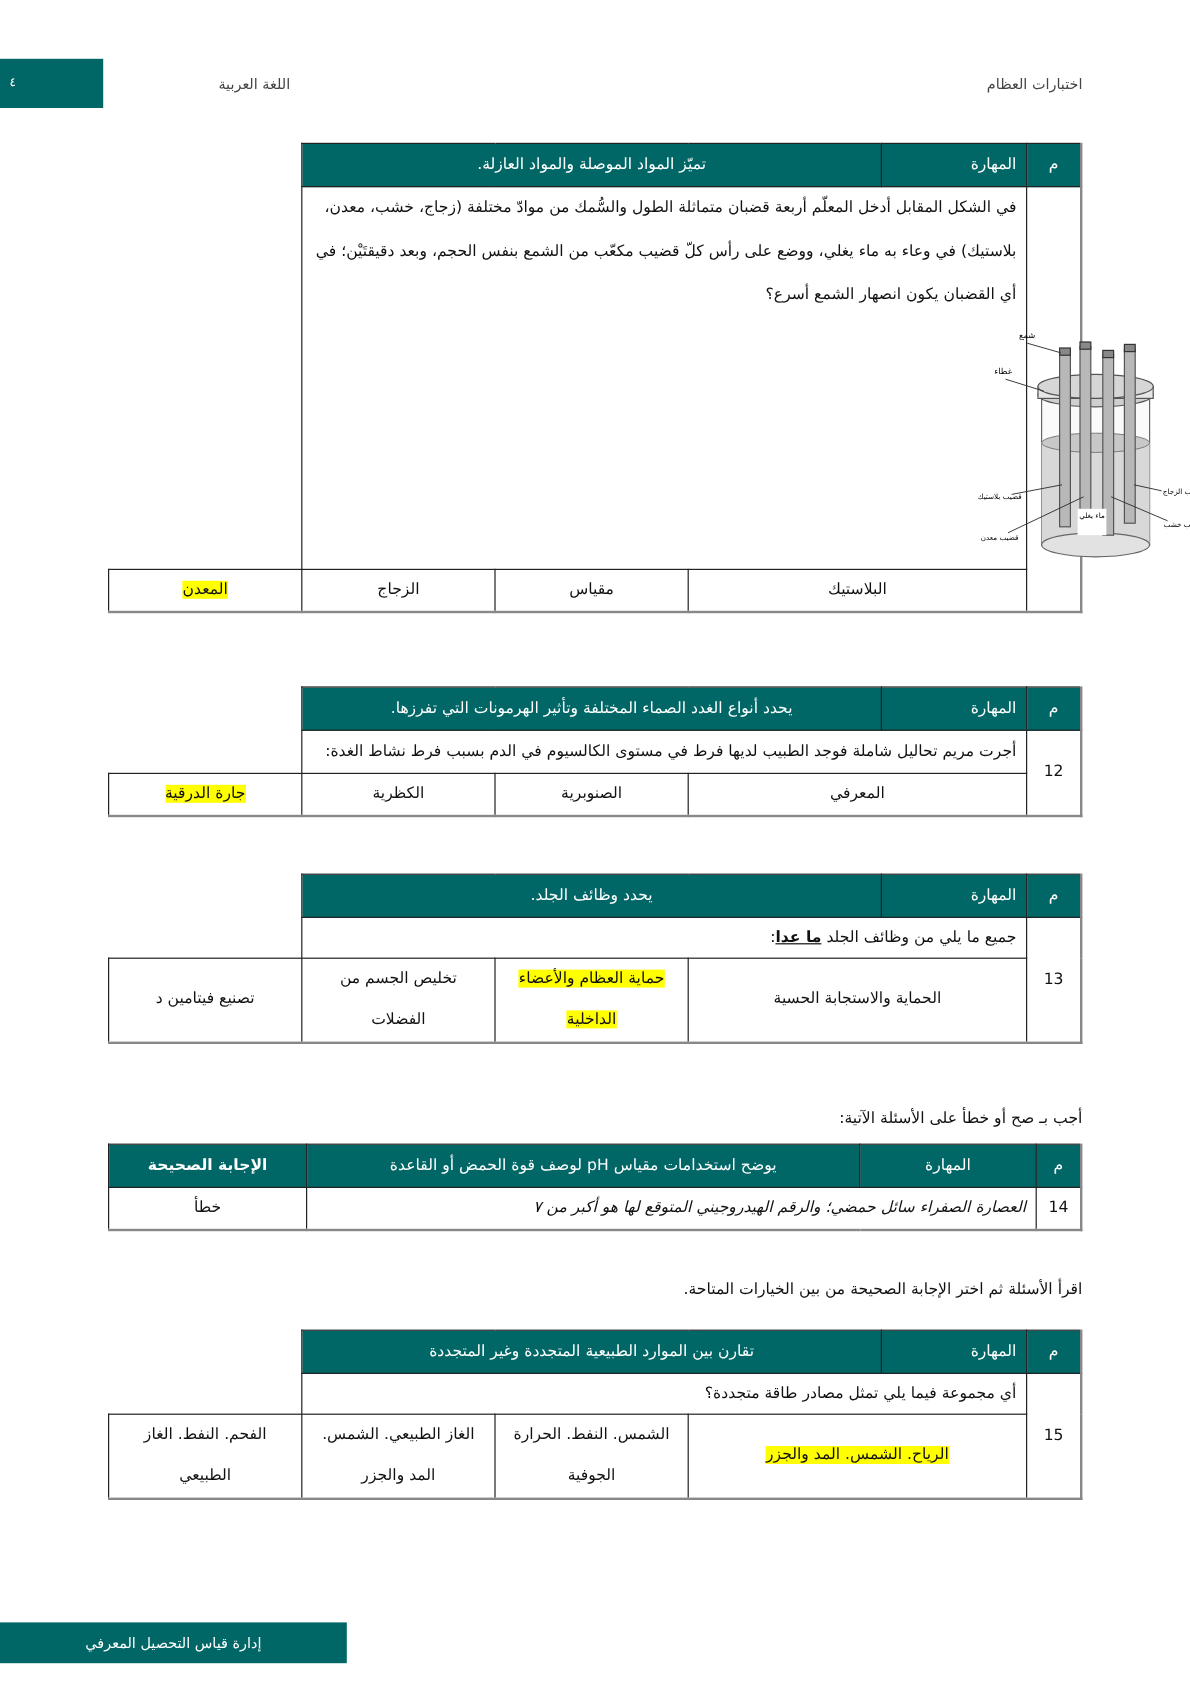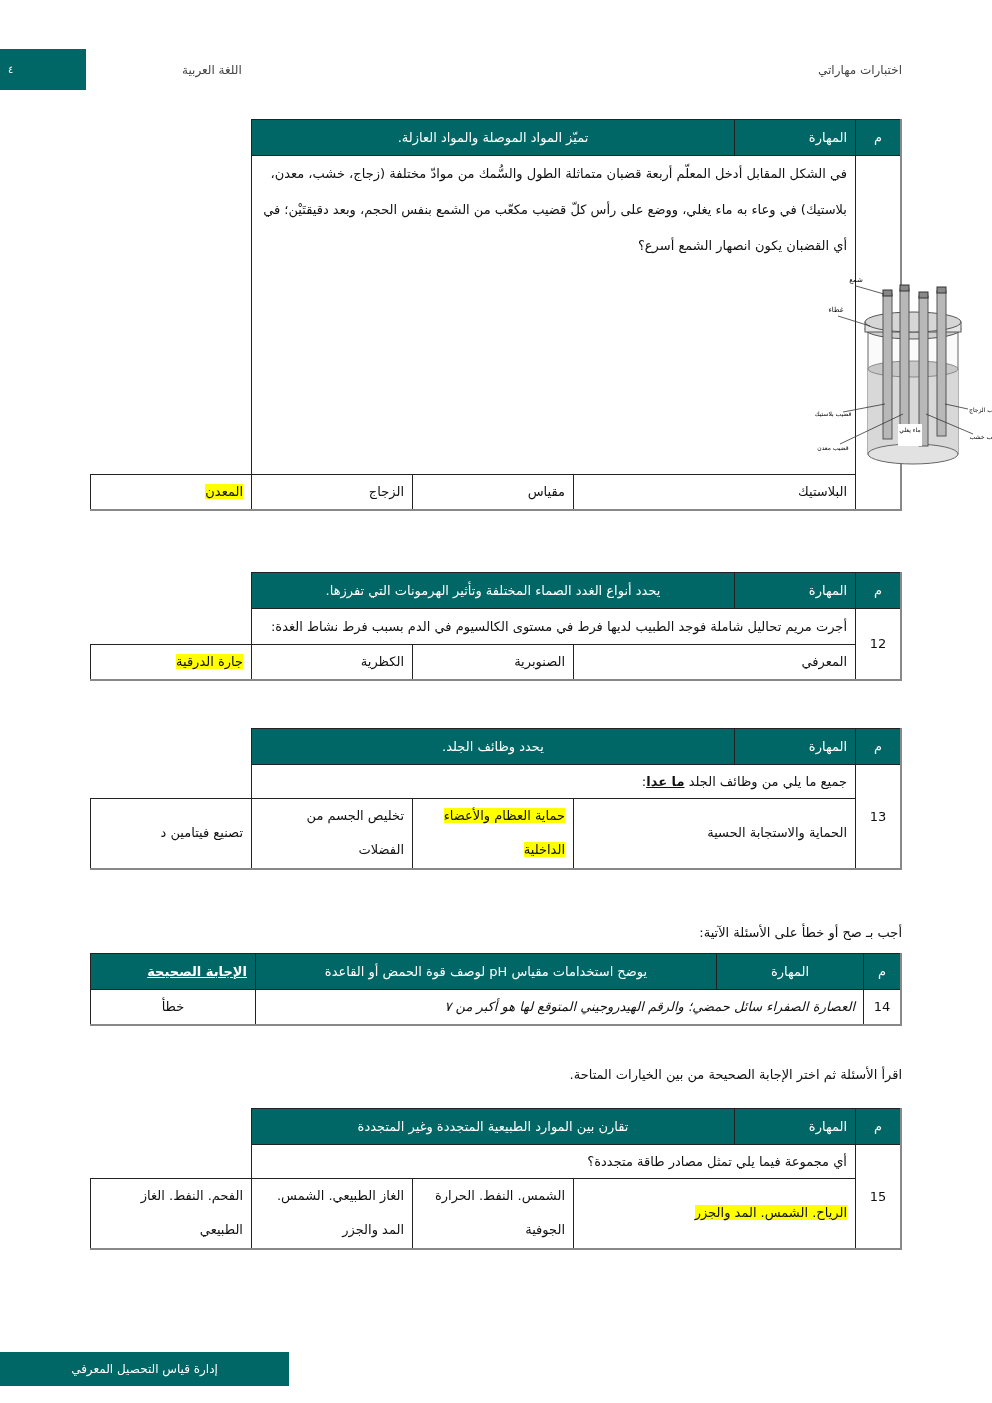--- a/index.html
+++ b/index.html
@@ -17,21 +17,21 @@
 
     table.q {
       position:absolute; left:90px; width:812px; border-collapse:collapse;
       direction:rtl; table-layout:fixed; font-size:13px;
     }
     table.q td { border:1px solid #222; padding:0 8px; vertical-align:middle; }
     table.q tr.h td { background:#006766; color:#fff; height:35px; font-size:13px; }
     table.q td.num { width:44px; text-align:center; padding:0; }
     table.q td.skill-lbl { width:104px; text-align:right; }
     table.q td.skill { text-align:center; }
-    table.q .opt td { }
+    table.q .opt td { text-align:center; }
     .hl { background:#ffff00; }
     .stem { text-align:right; line-height:36px; }
     .figure { position:relative; height:210px; }
     .outer { border-right:2px solid #888; border-bottom:2px solid #888; }
 
     .instr { position:absolute; right:90px; font-size:13px; direction:rtl; }
 
     .footer-box {
       position:absolute; left:0; top:1352px; width:289px; height:34px;
       background:#006766; color:#fff; font-size:12px; direction:rtl;
@@ -39,21 +39,21 @@
     }
     u { text-decoration:underline; }
   </style>
 </head>
 <body>
 
 <div class="page-num-box">
   <span>٤</span>
 </div>
 <div class="hdr-subject">اللغة العربية</div>
-<div class="hdr-title">اختبارات مهاراتي</div>
+<div class="hdr-title">اختبارات العظام</div>
 
 <table class="q outer" style="top:119px;">
   <tbody>
       <tr class="h">
     <td class="num">م</td>
     <td class="skill-lbl">المهارة</td>
     <td class="skill" colspan="3">تميّز المواد الموصلة والمواد العازلة.</td>
   </tr>
   <tr>
     <td class="num" rowspan="2">11</td>
@@ -155,21 +155,21 @@
 </tbody>
   </table>
 
 <div class="instr" style="top:925px;">أجب بـ صح أو خطأ على الأسئلة الآتية:</div>
 <table class="q outer" style="top:953px;">
   <tbody>
       <tr class="h">
     <td class="num" style="width:36px;">م</td>
     <td style="width:130px; text-align:center;">المهارة</td>
     <td class="skill">يوضح استخدامات مقياس pH لوصف قوة الحمض أو القاعدة</td>
-    <td style="width:148px; font-weight:bold;text-decoration:underline;">الإجابة الصحيحة</td>
+    <td style="width:148px; text-align:center; font-weight:bold;">الإجابة الصحيحة</td>
   </tr>
   <tr style="height:35px;">
     <td class="num">14</td>
     <td colspan="2" style="text-align:right;font-style:italic;">العصارة الصفراء سائل حمضي؛ والرقم الهيدروجيني المتوقع لها هو أكبر من ٧</td>
     <td style="text-align:center;">خطأ</td>
   </tr>
 </tbody>
   </table>
 
 <div class="instr" style="top:1067px;">اقرأ الأسئلة ثم اختر الإجابة الصحيحة من بين الخيارات المتاحة.</div>

